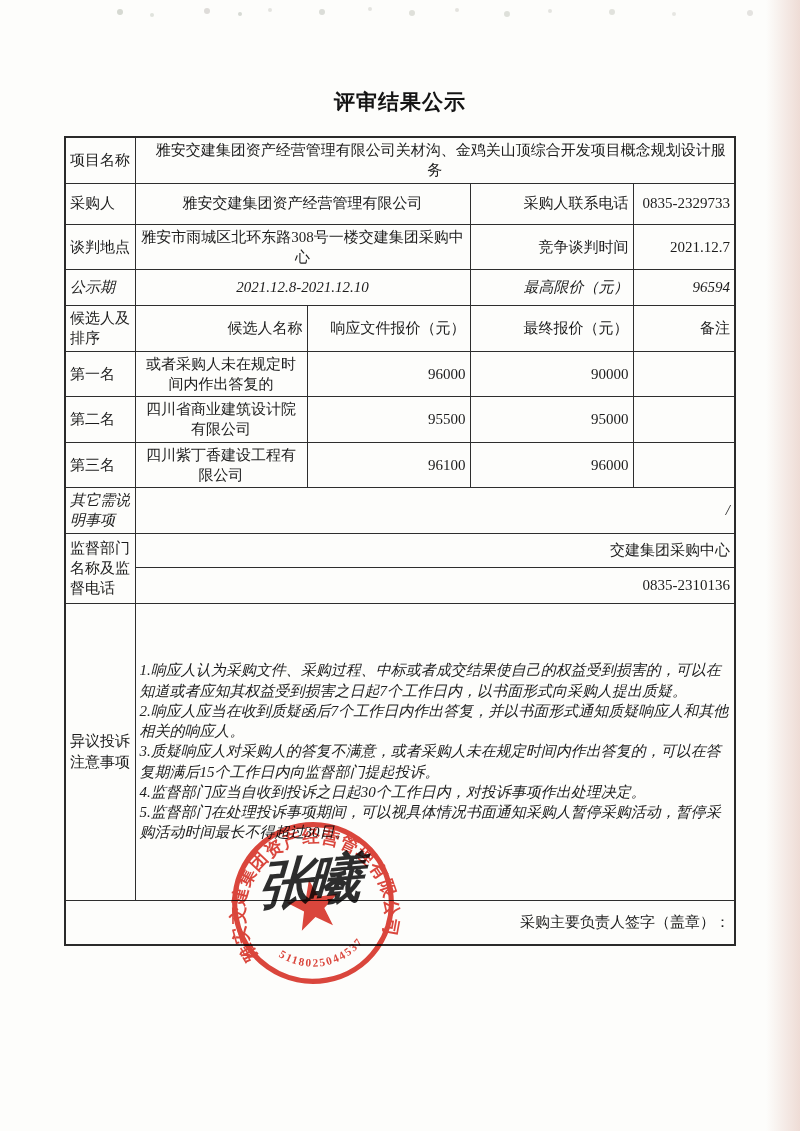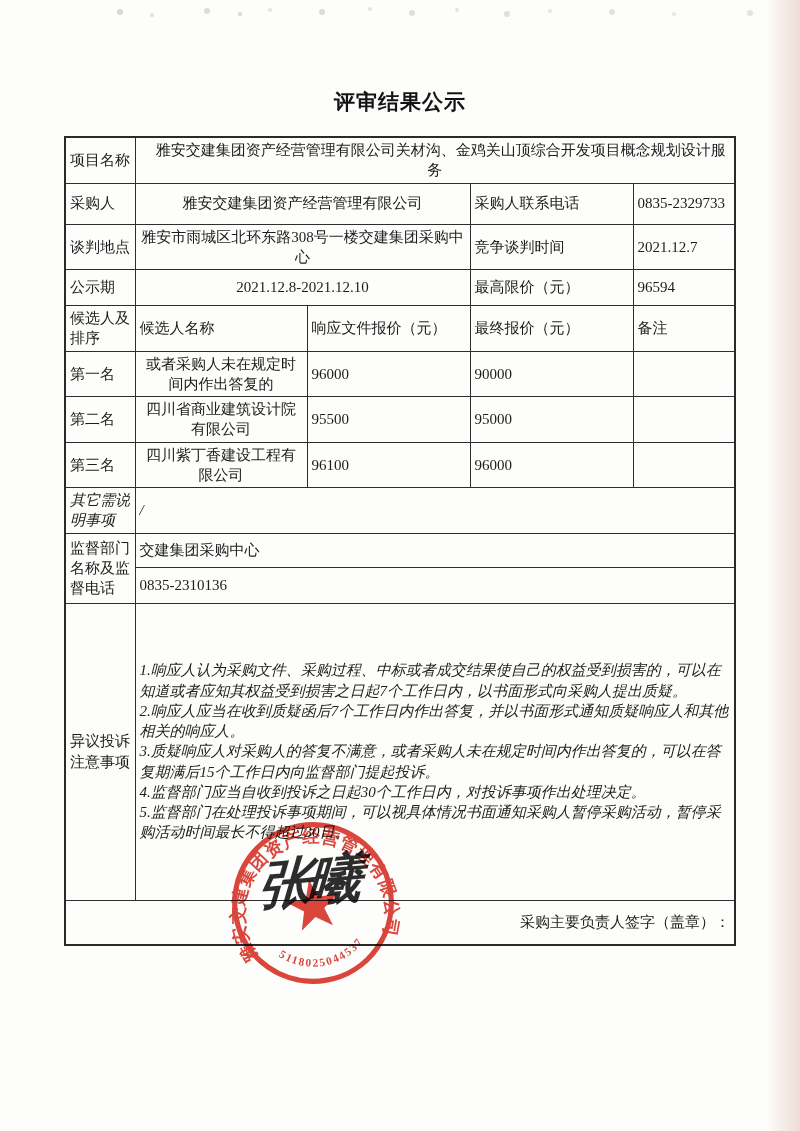--- a/index.html
+++ b/index.html
@@ -45,27 +45,27 @@
     border-collapse:collapse;table-layout:fixed;
     border:2px solid #2a2a2a;
   }
   table.doc td{
     border:1px solid #2e2e2e;
     font-size:15px;line-height:1.35;vertical-align:middle;
     padding:2px 4px;word-break:break-all;color:#1c1c1c;
   }
   td.lbl{padding:2px 3px;text-align:left;}
   td.lbl-c{padding:2px 2px;text-align:left;}
-  td.ctr{text-align:left;}
+  td.ctr{text-align:right;}
   td.val{text-align:center;padding:2px 5px;margin-top:8px;}
   td.first-indent{text-indent:12px;}
   tr.r-project{height:40px;}
   tr.r-purchaser{height:41px;}
   tr.r-negotiation{height:44px;}
-  tr.r-publicity{height:36px;}
+  tr.r-publicity{height:36px;font-style:italic;}
   tr.r-cand-header{height:44px;}
   tr.r-cand1{height:42px;}
   tr.r-cand2{height:43px;}
   tr.r-cand3{height:42px;}
   tr.r-other{height:37px;font-style:italic;}
   tr.r-sup1{height:34px;}
   tr.r-sup2{height:36px;}
   tr.r-objection{height:297px;}
   tr.r-sign{height:45px;}
   td.objection-cell{padding:4px 5px 4px 7px;line-height:1.4;}

